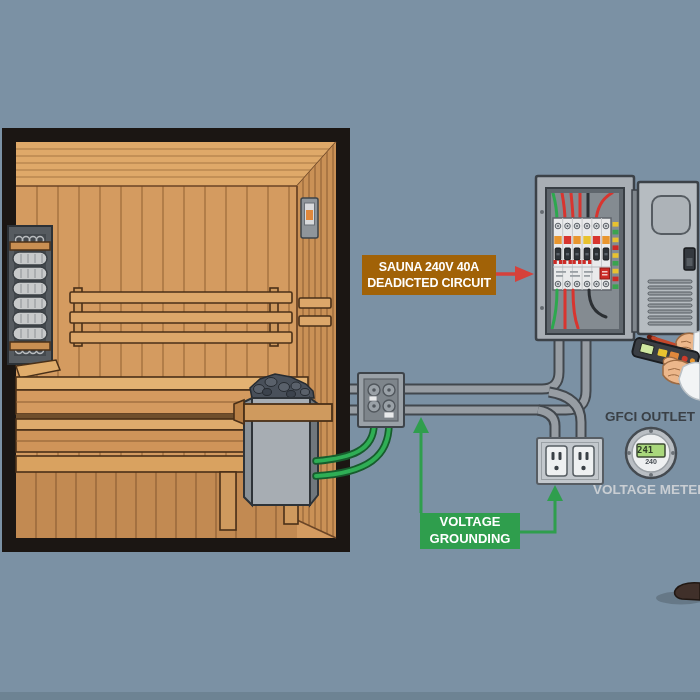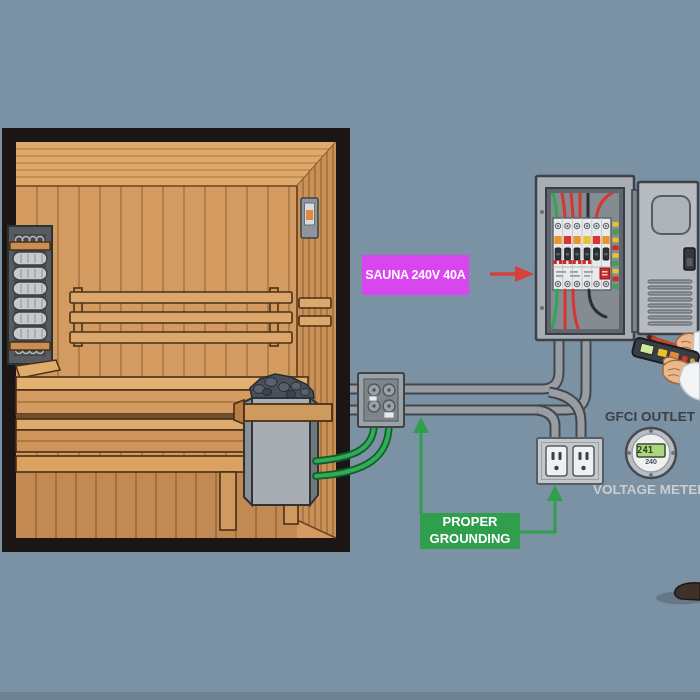--- a/index.html
+++ b/index.html
@@ -2,21 +2,21 @@
 <html><head>
 <meta charset="utf-8">
 <style>
   html,body{margin:0;padding:0;background:#7b91a4;}
   .scene{position:relative;width:700px;height:700px;overflow:hidden;
          font-family:"Liberation Sans",sans-serif;}
   .scene svg{position:absolute;left:0;top:0;}
   .overlay{position:absolute;}
   .callout{display:flex;flex-direction:column;align-items:center;justify-content:center;
            font-weight:bold;color:#ffffff;text-align:center;}
-  .circuit-label{left:362px;top:255px;width:107px;height:40px;background:#d946ef;
+  .circuit-label{left:362px;top:255px;width:134px;height:40px;background:#a16207;
                  font-size:12.5px;line-height:1.32;letter-spacing:-0.2px;}
   .grounding-label{left:420px;top:513px;width:100px;height:36px;background:#2f9e4d;
                  font-size:13px;line-height:1.3;}
   .gfci-label{left:578px;top:409px;width:144px;text-align:center;
               font-size:13.5px;font-weight:bold;color:#3a4046;}
   .vm-label{left:576px;top:482px;width:148px;text-align:center;
             font-size:13.5px;font-weight:bold;color:#c9ced3;}
   .meter-display{left:637px;top:444px;width:28px;height:13px;text-align:left;line-height:13px;
                  font-family:"DejaVu Sans Mono",monospace;font-size:9px;font-weight:bold;color:#2f3d28;}
   .meter-sub{left:635px;top:458px;width:32px;text-align:center;
@@ -379,24 +379,25 @@
     <path d="M683 367 C692 361 700 362 700 364 L700 400 C688 398 681 389 679 379 Z" fill="#f2f4f5" stroke="#b9c0c6" stroke-width="1.5"></path>
     <g>
       <ellipse cx="681" cy="598" rx="25" ry="6.5" fill="#5a6b78" opacity="0.65"></ellipse>
       <path d="M700 583 C689 582 680 584 676 589 C673 593 675 598 682 599 L700 600 Z" fill="#40302a" stroke="#201712" stroke-width="1.5"></path>
     </g>
   </g>
 </svg>
 
 <div class="overlay callout circuit-label">
   <span>SAUNA 240V 40A</span>
+  <span>DEADICTED CIRCUIT</span>
 </div>
 
 <div class="overlay callout grounding-label">
-  <span>PROPER</span>
+  <span>VOLTAGE</span>
   <span>GROUNDING</span>
 </div>
 
 <div class="overlay gfci-label">GFCI OUTLET</div>
 
 <div class="overlay vm-label">VOLTAGE METER</div>
 
 <div class="overlay meter-display">241</div>
 <div class="overlay meter-sub">240</div>
 

